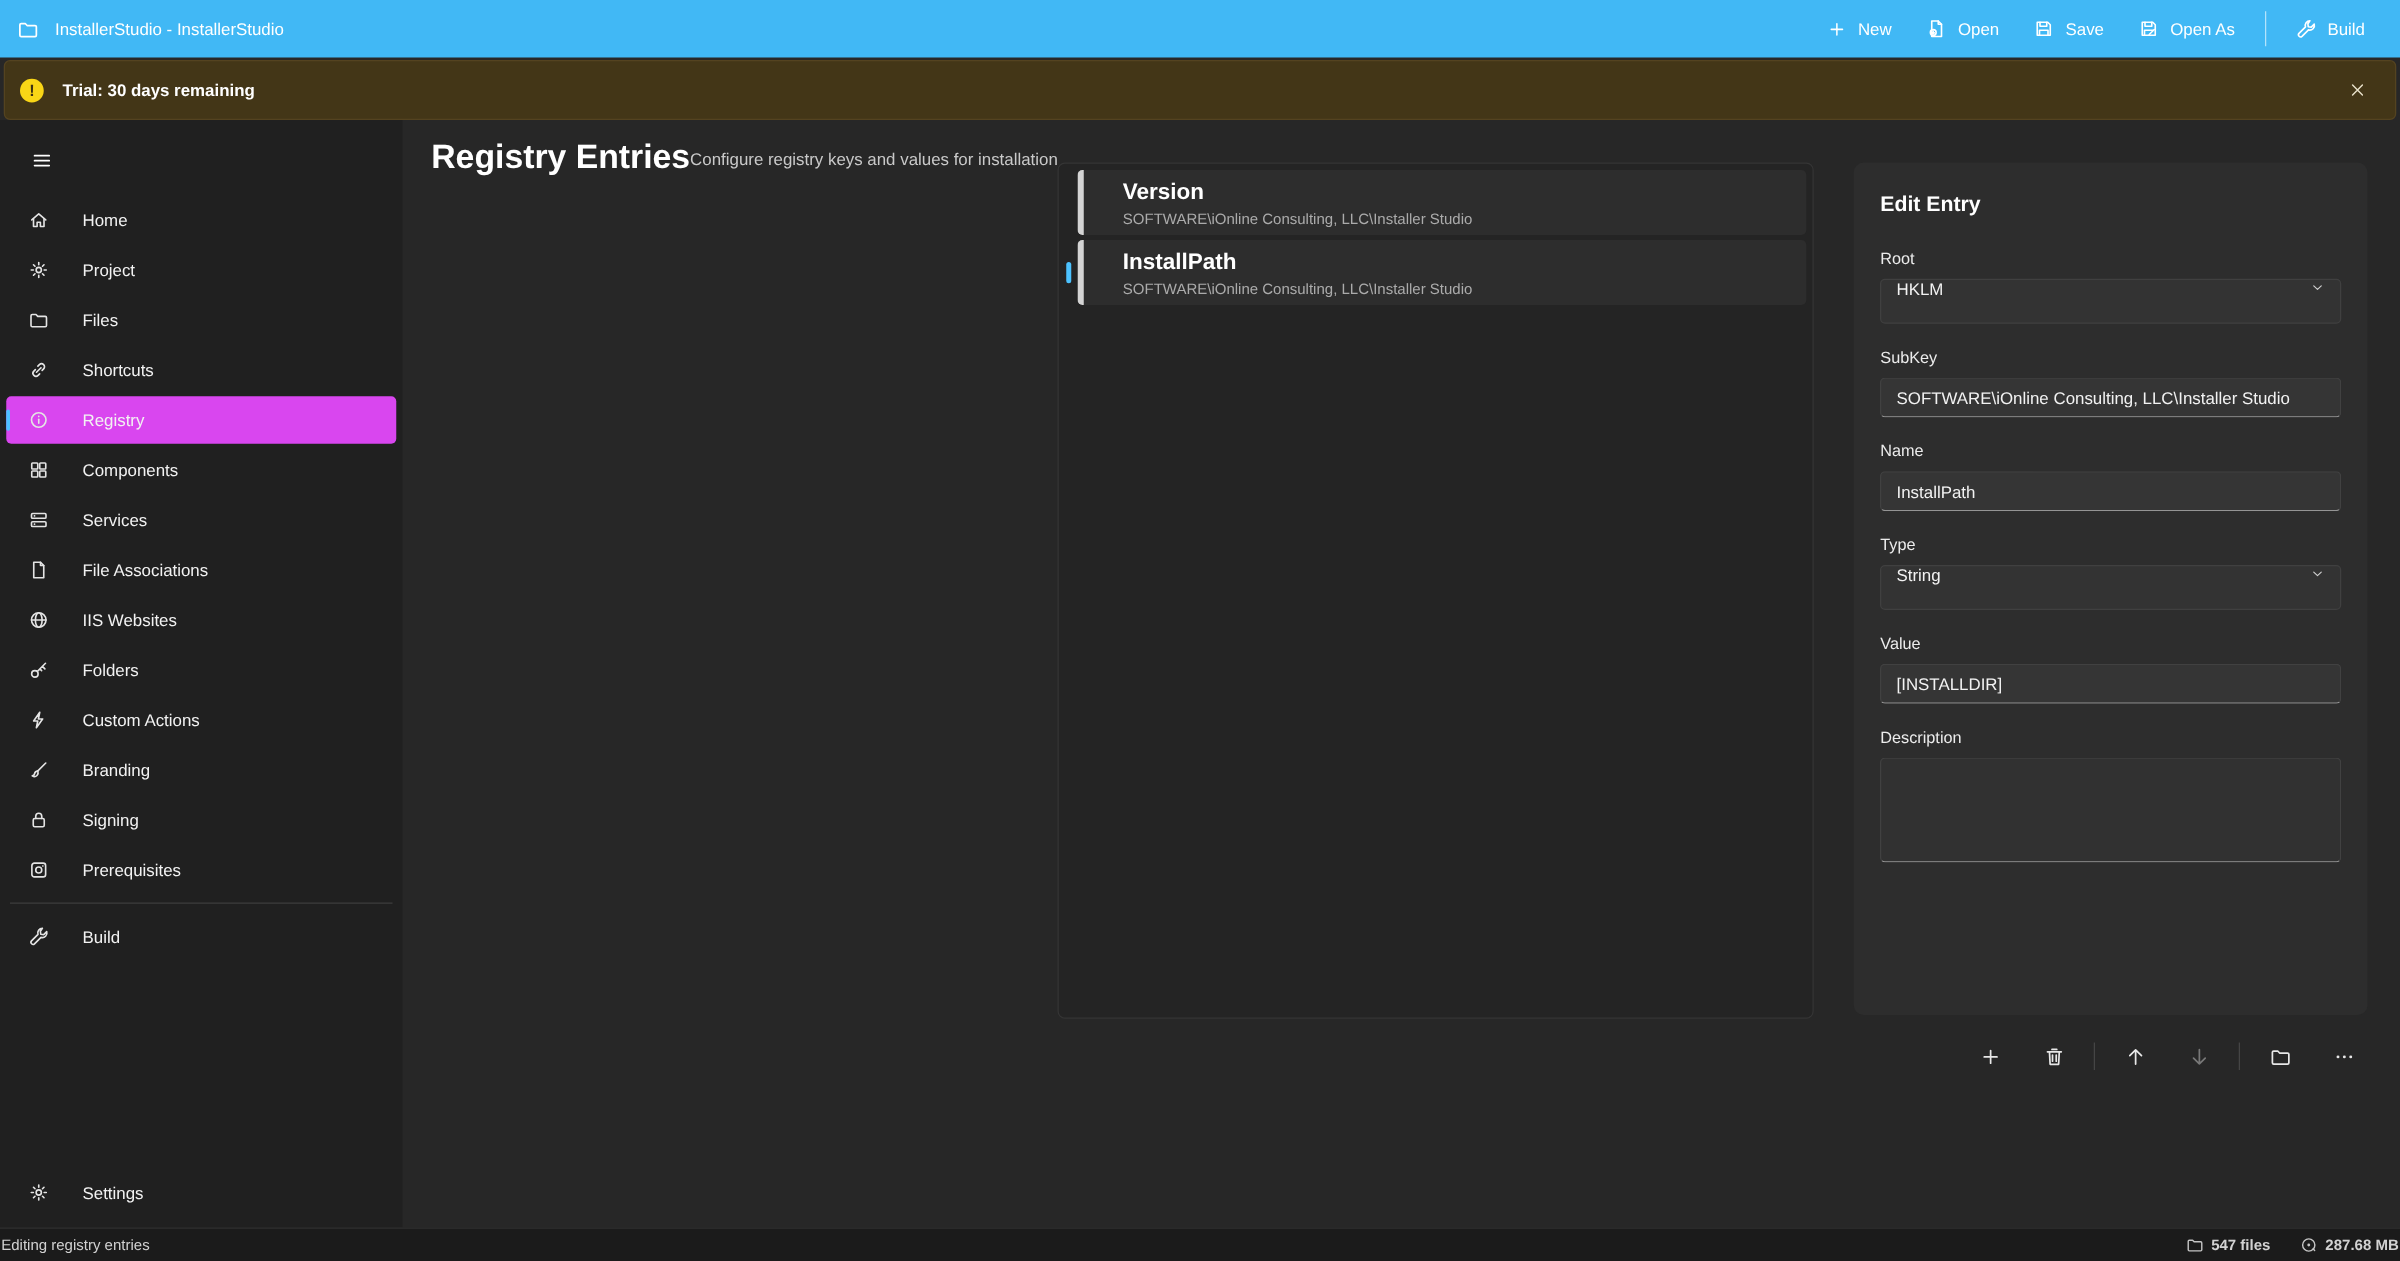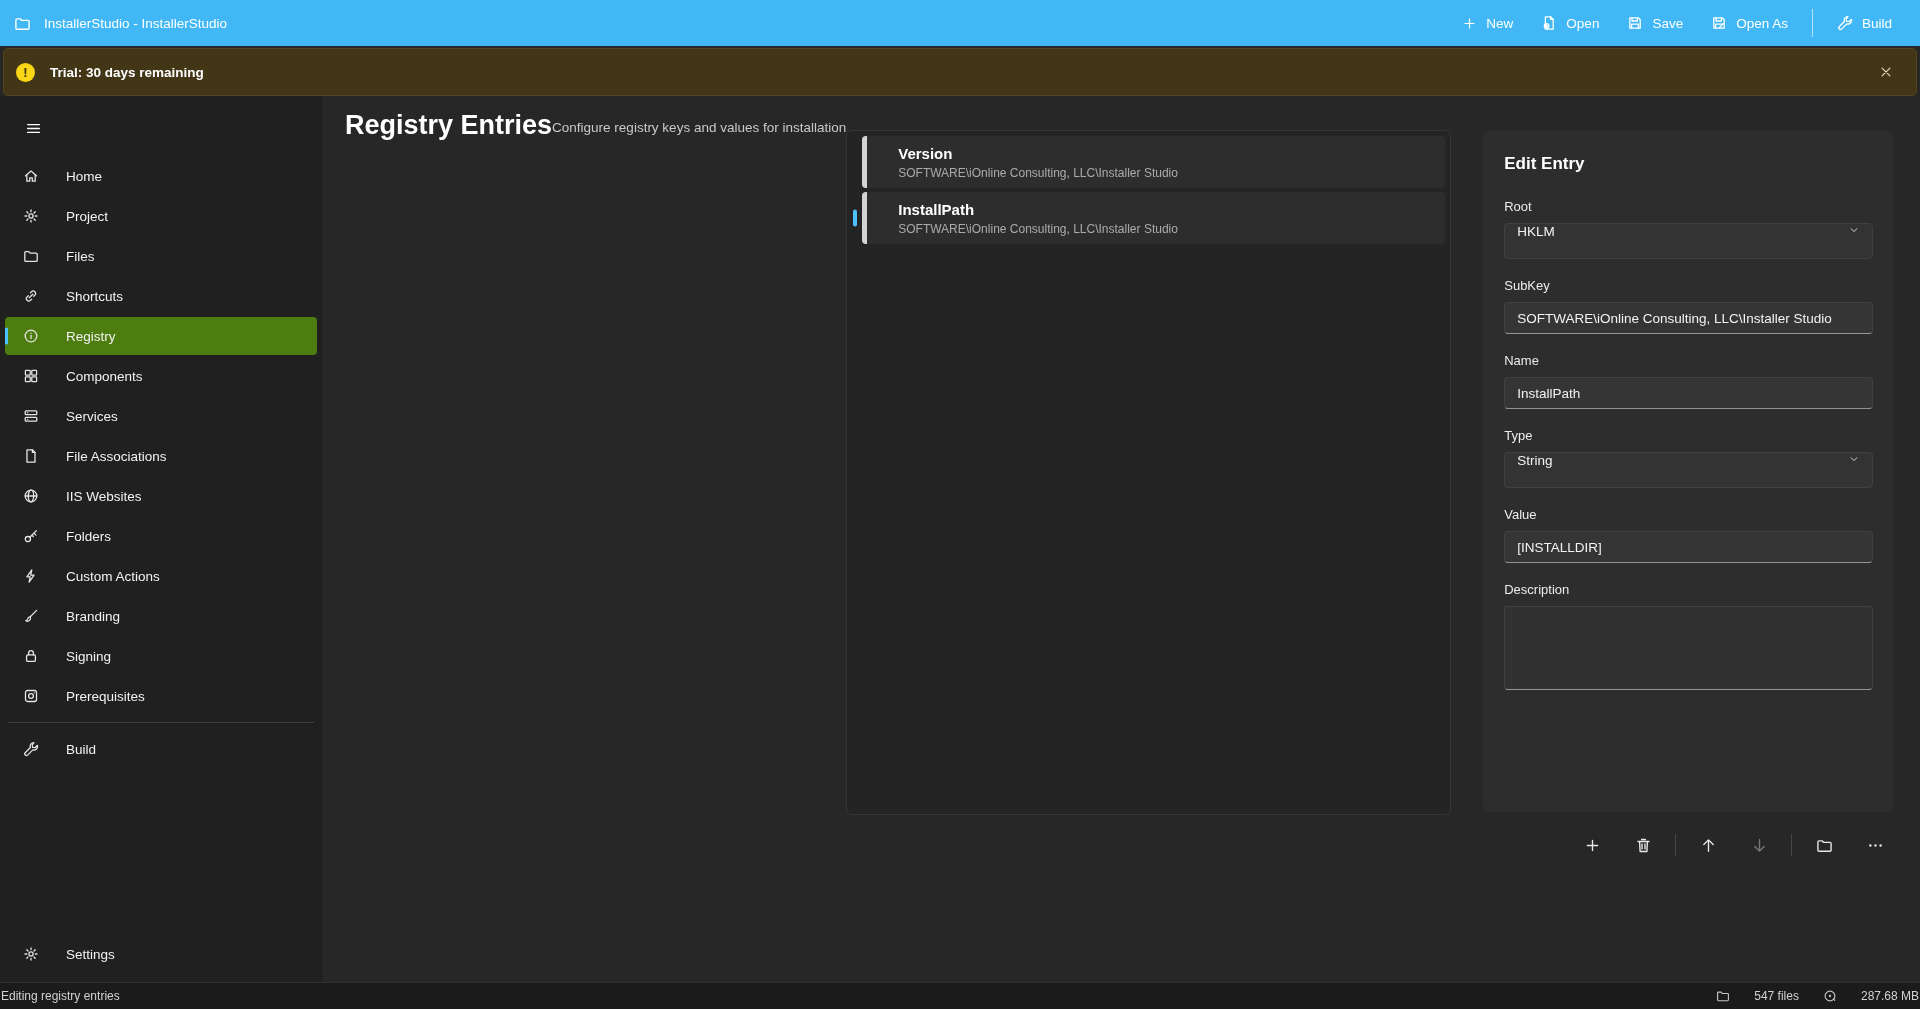--- a/index.html
+++ b/index.html
@@ -30,42 +30,42 @@
   .app{flex:1;display:flex;min-height:0;}
 
   .sidebar{width:322px;flex:none;background:#202020;display:flex;flex-direction:column;
            padding:14px 3px 8px;box-sizing:border-box;}
   .hamburger{width:40px;height:36px;background:none;border:none;color:#fff;display:flex;
              align-items:center;justify-content:center;border-radius:4px;margin:0 0 10px 10px;cursor:pointer;}
   .nav-item{position:relative;height:38px;margin:1px 2px;display:flex;align-items:center;gap:27px;
             padding:0 8px 0 18px;border:none;background:transparent;color:#f2f2f2;font-size:13.5px;
             border-radius:4px;cursor:pointer;text-align:left;white-space:nowrap;}
   .nav-item .ic{color:#e4e4e4;flex:none;}
-  .nav-item.selected{background:#4d7c0f;align-items:center;}
+  .nav-item.selected{background:#d946ef;align-items:center;}
   .nav-item.selected::before{content:"";position:absolute;left:0;top:50%;transform:translateY(-50%);
             width:3px;height:17px;border-radius:2px;background:#4cc2ff;}
   .nav-sep{height:1px;background:#3c3c3c;margin:6px 5px;}
   .sidebar-spacer{flex:1;}
 
   
   .content{flex:1;min-width:0;padding:14px 26px 0 23px;display:flex;flex-direction:row;box-sizing:border-box;}
   .page-title{font-size:27px;font-weight:700;margin:0;}
   .page-subtitle{font-size:13.5px;color:#c9c9c9;margin-top:10px;}
   .cols{display:flex;gap:32px;margin-top:20px;flex:1;min-height:0;}
 
   .list-panel{width:605px;flex:none;height:685px;border:1px solid #353535;border-radius:6px;
               background:#242424;padding:5px 5px 5px 3px;box-sizing:border-box;}
   .entry-row{position:relative;margin-bottom:4px;}
   .sel-pill{position:absolute;left:3px;top:50%;transform:translateY(-50%);width:4px;height:17px;
             border-radius:2px;background:#4cc2ff;}
   .entry-item{position:relative;height:52px;margin-left:12px;background:#2d2d2d;border-radius:4px;
               display:flex;flex-direction:column;justify-content:center;padding-left:36px;cursor:pointer;
               overflow:hidden;}
   .entry-item::before{content:"";position:absolute;left:0;top:0;bottom:0;width:5px;background:#d4d4d4;}
-  .entry-name{font-size:15px;font-weight:700;color:#fff;}
+  .entry-name{font-size:18px;font-weight:700;color:#fff;}
   .entry-path{font-size:12px;color:#ababab;margin-top:4px;}
 
   .edit-col{flex:1;display:flex;flex-direction:column;min-width:0;}
   .edit-card{background:#2d2d2d;border-radius:8px;padding:24px 21px;height:682px;box-sizing:border-box;}
   .edit-title{font-size:17px;font-weight:700;margin:0 0 25px;}
   .field{margin-bottom:19px;}
   .field-label{display:block;font-size:13px;color:#ececec;margin-bottom:9px;}
   .combo{height:34px;background:#333333;border:1px solid #404040;border-radius:4px;display:flex;
          align-items:flex-start;justify-content:space-between;padding:0 12px;font-size:13.5px;color:#f2f2f2;
          cursor:pointer;}
@@ -78,21 +78,21 @@
   .entry-toolbar{display:flex;justify-content:flex-end;align-items:center;gap:13px;margin-top:16px;}
   .tool-btn{width:38px;height:34px;background:transparent;border:none;color:#e8e8e8;display:flex;
             align-items:center;justify-content:center;border-radius:4px;cursor:pointer;}
   .tool-btn.disabled{color:#787878;}
   .tool-sep{width:1px;height:22px;background:#454545;}
 
   
   .statusbar{height:27px;flex:none;background:#1b1b1b;border-top:1px solid #303030;display:flex;
              align-items:center;padding:0 1px;font-size:12px;color:#d2d2d2;box-sizing:border-box;}
   .sb-right{margin-left:auto;display:flex;gap:24px;}
-  .sb-item{display:flex;align-items:flex-end;gap:24px;}
+  .sb-item{display:flex;align-items:flex-end;gap:6px;font-weight:bold;}
   .sb-item .ic{color:#c4c4c4;}
 </style>
 </head>
 <body>
 
 <header class="titlebar">
   <div class="tb-title">
     <span>
       <svg class="ic" width="17" height="17" viewBox="0 0 16 16">
           <path d="M1.8 4.6c0-.6.4-1 1-1h3l1.4 1.5h6c.6 0 1 .4 1 1v6.3c0 .6-.4 1-1 1H2.8c-.6 0-1-.4-1-1z"></path>

